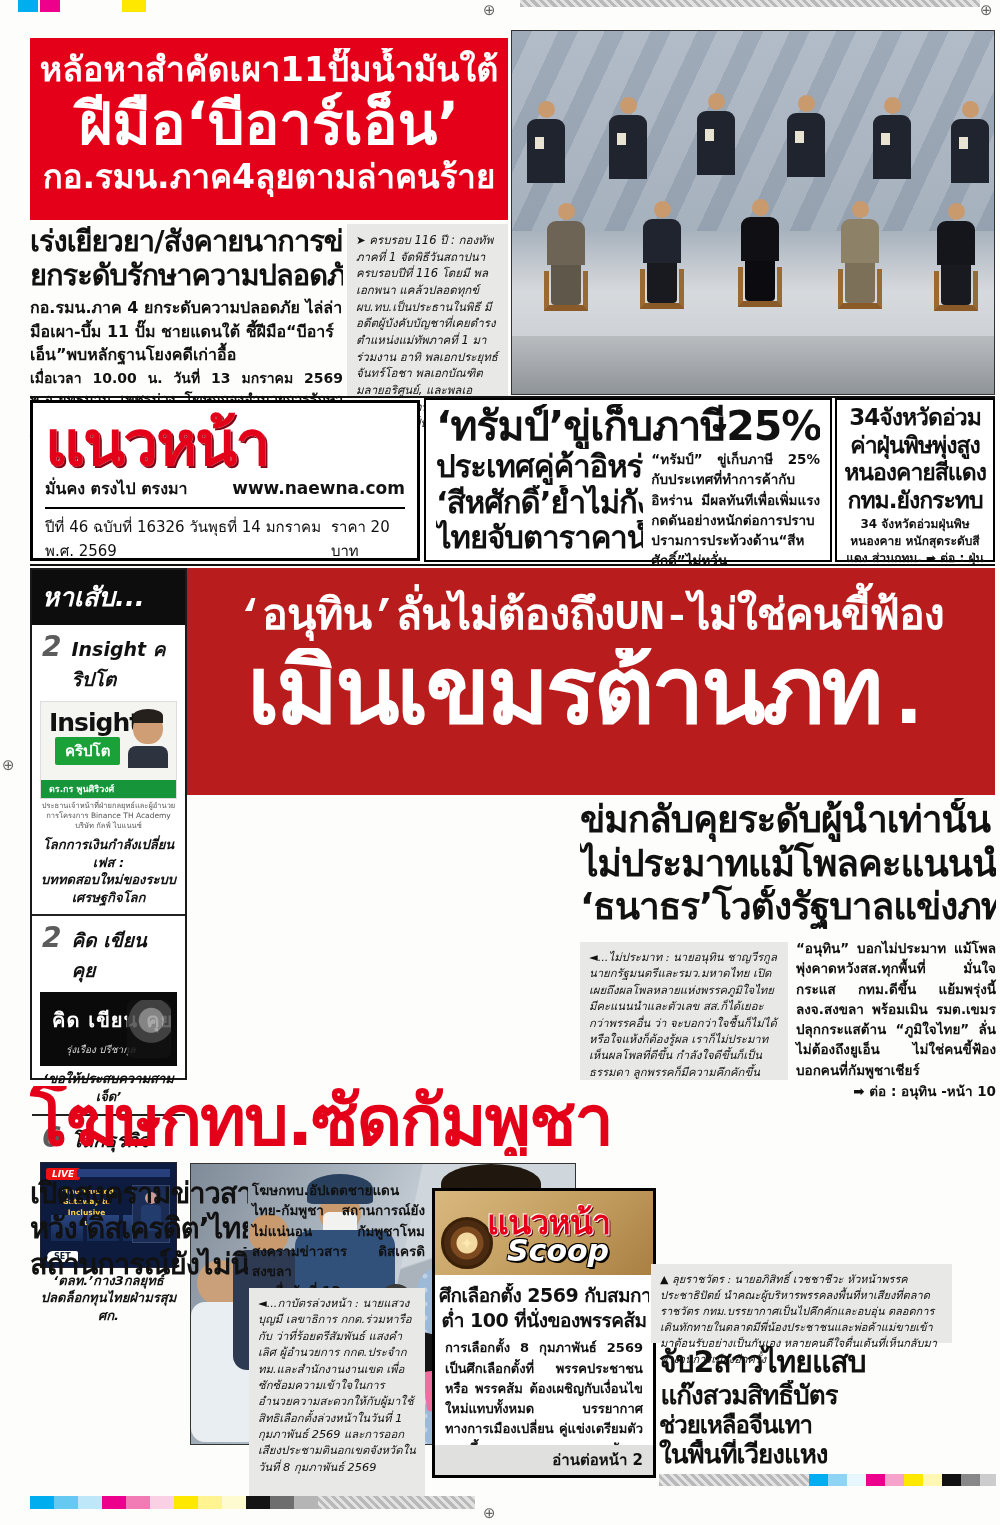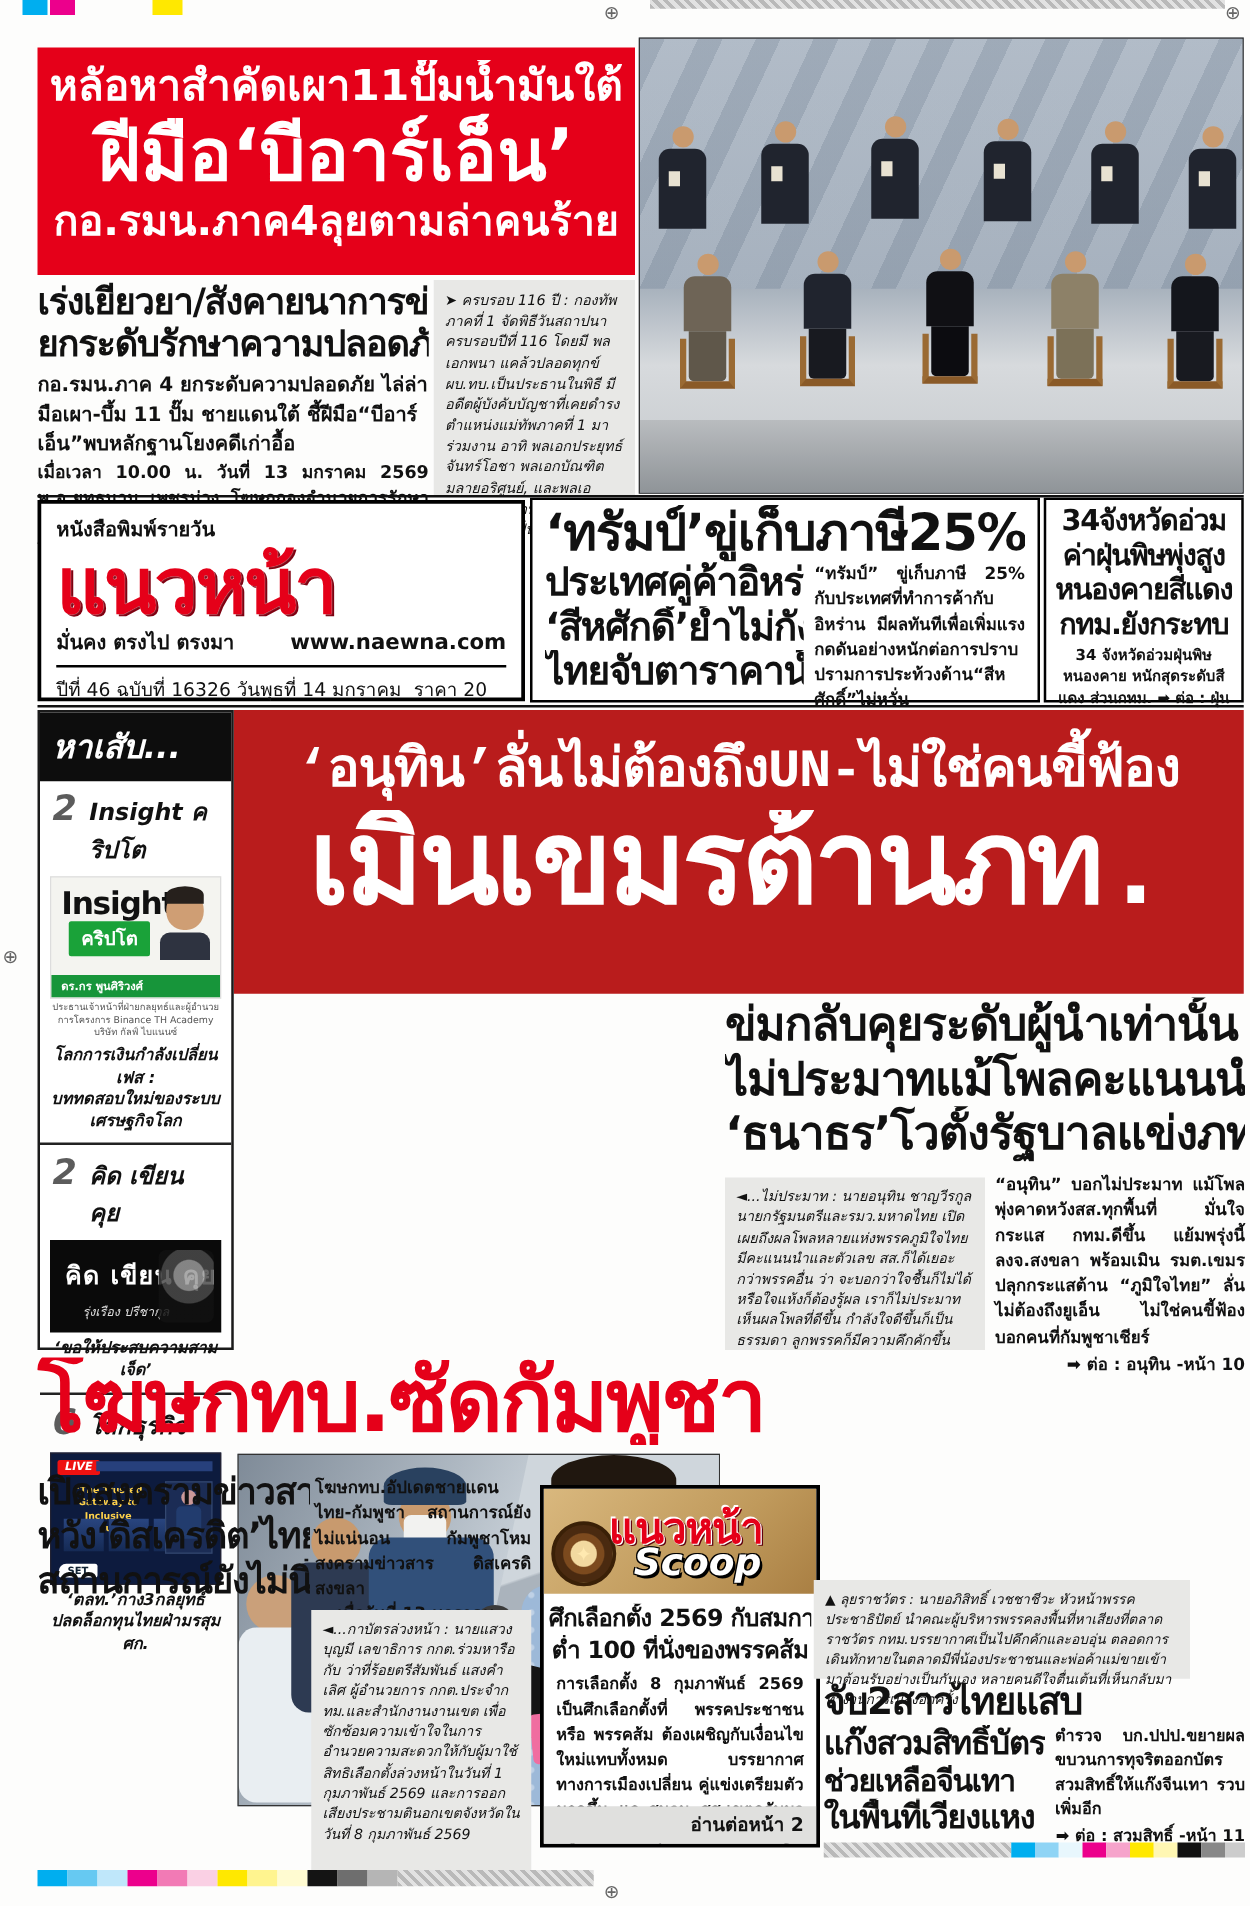--- a/index.html
+++ b/index.html
@@ -211,21 +211,20 @@
     <div class="h-black nowrap" style="font-size:29px;">ยกระดับรักษาความปลอดภัย</div>
     <div class="leadtxt" style="margin-top:4px;">กอ.รมน.ภาค 4 ยกระดับความปลอดภัย ไล่ล่ามือเผา-บึ้ม 11 ปั๊ม ชายแดนใต้ ชี้ฝีมือ“บีอาร์เอ็น”พบหลักฐานโยงคดีเก่าอื้อ</div>
     <div class="bodytxt just" style="margin-top:2px;"><span>เมื่อเวลา 10.00 น. วันที่ 13 มกราคม 2569 พ.อ.ยุทธนาม เพชรม่วง โฆษกกองอำนวยการรักษาความมั่นคงภายใน ภาค 4 ส่วนหน้า เปิดแถลงข่าว โดยมีเนื้อหาสำคัญ</span> <span class="more">➡ ต่อ : บีอาร์เอ็น -หน้า 11</span></div>
   </div>
 
   <div class="abs capbox" style="left:347px;top:224px;width:161px;height:172px;font-size:11.5px;">➤ ครบรอบ 116 ปี : กองทัพภาคที่ 1 จัดพิธีวันสถาปนาครบรอบปีที่ 116 โดยมี พลเอกพนา แคล้วปลอดทุกข์ ผบ.ทบ.เป็นประธานในพิธี มีอดีตผู้บังคับบัญชาที่เคยดำรงตำแหน่งแม่ทัพภาคที่ 1 มาร่วมงาน อาทิ พลเอกประยุทธ์ จันทร์โอชา พลเอกบัณฑิต มลายอริศูนย์, และพลเอกดาว์พงษ์ รัตนสุวรรณ องคมนตรี เป็นต้น</div>
 
   <div class="abs rule" style="left:30px;top:396px;width:965px;height:2px;"></div>
 
   <div class="abs masthead" style="left:30px;top:400px;width:390px;height:161px;">
-    <div class="mh-type">หนังสือพิมพ์รายวัน</div>
     <div class="mh-logo nowrap">แนวหน้า</div>
     <div class="mh-row">
       <span style="font-size:16px;">มั่นคง ตรงไป ตรงมา</span>
       <span style="font-size:17px;">www.naewna.com</span>
     </div>
     <div class="mh-edition">
       <span>ปีที่ 46 ฉบับที่ 16326 วันพุธที่ 14 มกราคม พ.ศ. 2569</span>
       <span>ราคา 20 บาท</span>
     </div>
   </div>
@@ -390,24 +389,20 @@
 
   <div class="abs capbox" style="left:249px;top:1288px;width:176px;height:217px;font-size:11.3px;">◄...กาบัตรล่วงหน้า : นายแสวง บุญมี เลขาธิการ กกต.ร่วมหารือกับ ว่าที่ร้อยตรีสัมพันธ์ แสงคำเลิศ ผู้อำนวยการ กกต.ประจำกทม.และสำนักงานงานเขต เพื่อซักซ้อมความเข้าใจในการอำนวยความสะดวกให้กับผู้มาใช้สิทธิเลือกตั้งล่วงหน้าในวันที่ 1 กุมภาพันธ์ 2569 และการออกเสียงประชามตินอกเขตจังหวัดในวันที่ 8 กุมภาพันธ์ 2569</div>
 
   <div class="abs" style="left:659px;top:1346px;width:337px;">
     <div class="h-black nowrap" style="font-size:30px;line-height:1.05;">จับ2สาวไทยแสบ</div>
     <div style="display:flex;gap:8px;margin-top:2px;">
       <div style="width:53%;">
         <div class="h-black nowrap" style="font-size:26px;line-height:1.2;text-align:right;">แก๊งสวมสิทธิ์บัตร</div>
         <div class="h-black nowrap" style="font-size:24px;line-height:1.2;">ช่วยเหลือจีนเทา</div>
         <div class="h-black nowrap" style="font-size:26px;line-height:1.2;">ในพื้นที่เวียงแหง</div>
-      </div>
-      <div style="width:47%;">
-        <div class="bodytxt just" style="font-size:13px;"><span>ตำรวจ บก.ปปป.ขยายผล ขบวนการทุจริตออกบัตรสวมสิทธิ์ให้แก๊งจีนเทา รวบเพิ่มอีก</span></div>
-        <div class="more" style="font-size:13px;text-align:right;">➡ ต่อ : สวมสิทธิ์ -หน้า 11</div>
       </div>
     </div>
   </div>
 
   <div class="abs cbar" style="left:30px;top:1496px;width:445px;height:13px;">
     <div style="width:24px;background:#00aeef;"></div>
       <div style="width:24px;background:#66c9f2;"></div>
     <div style="width:24px;background:#bfe7fa;"></div>
       <div style="width:24px;background:#ec008c;"></div>
     <div style="width:24px;background:#f27ab5;"></div>

